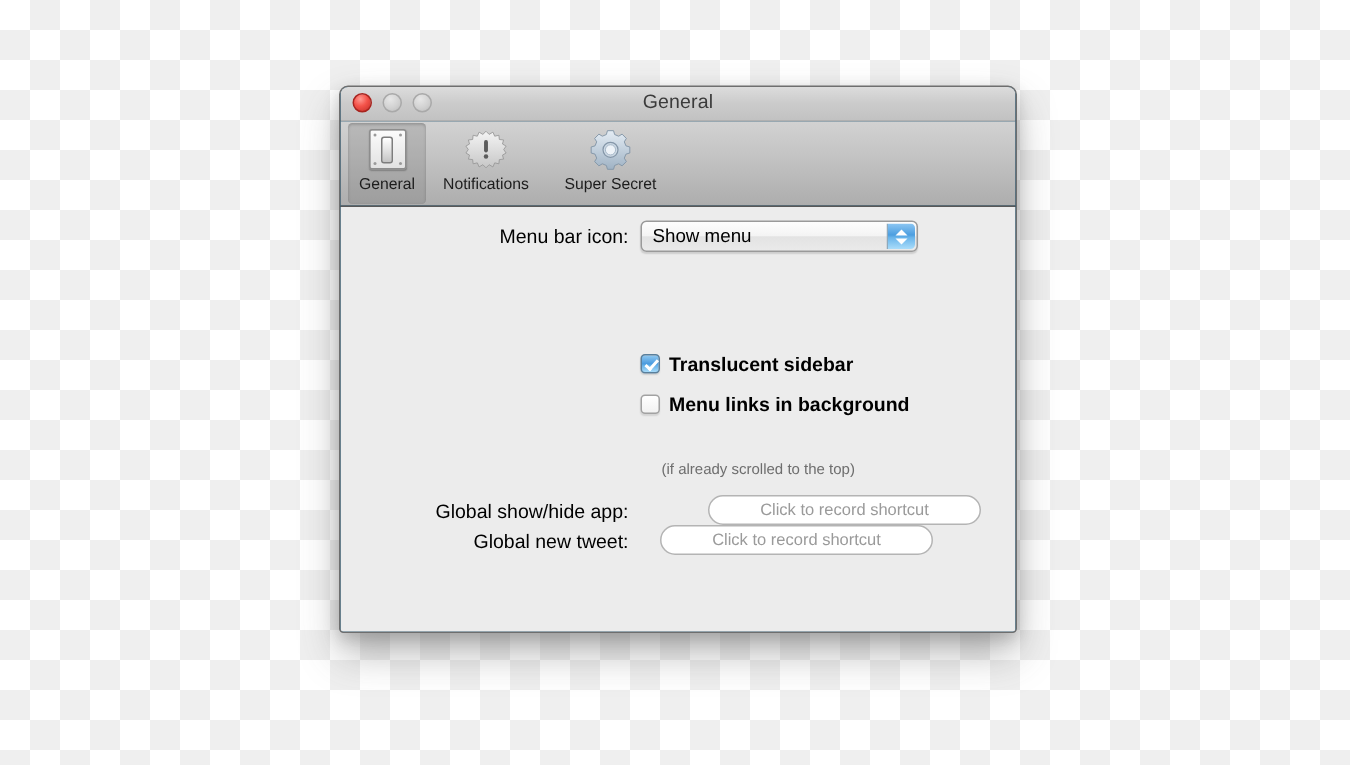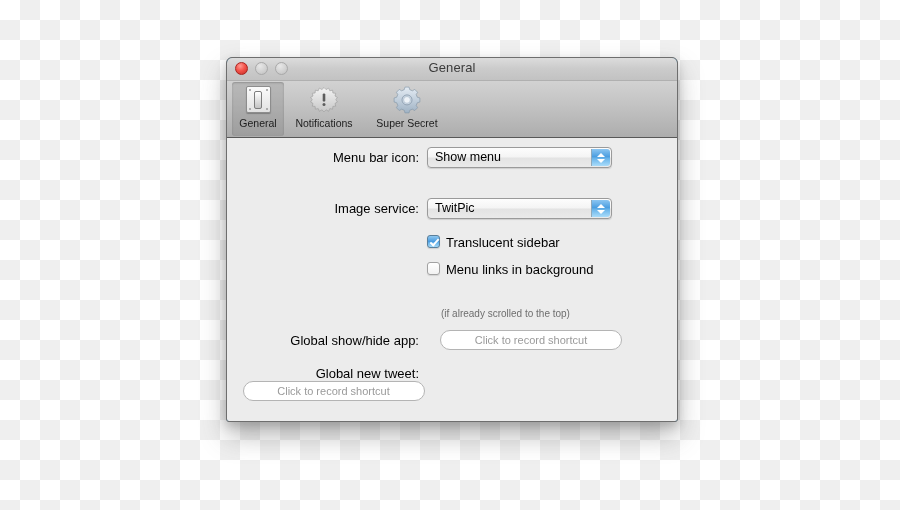--- a/index.html
+++ b/index.html
@@ -234,21 +234,22 @@
     width: 0; height: 0;
     border-left: 4px solid transparent;
     border-right: 4px solid transparent;
   }
   .arrow-up { border-bottom: 4px solid #ffffff; }
   .arrow-down { border-top: 4px solid #ffffff; }
 
   
   .check-wrap {
     display: flex;
-    align-items: flex-start;
+    align-items: center;
+    font-weight: bold;
   }
   .checkbox {
     width: 13px;
     height: 13px;
     border-radius: 3px;
     box-sizing: border-box;
     flex: 0 0 auto;
     position: relative;
   }
   .checkbox.off {
@@ -392,53 +393,43 @@
       <div class="row-label">Menu bar icon:</div>
       <div class="popup">
         <div class="popup-value">Show menu</div>
         <div class="popup-stepper">
           <div class="arrow-up"></div>
           <div class="arrow-down"></div>
         </div>
       </div>
     </div>
 
-    <div class="row" style="left:0; top:60px;">
-      <div class="row-label">Image service:</div>
-      <div class="popup">
-        <div class="popup-value">TwitPic</div>
-        <div class="popup-stepper">
-          <div class="arrow-up"></div>
-          <div class="arrow-down"></div>
-        </div>
-      </div>
-    </div>
 
     <div class="row" style="left:0; top:97px;">
       <div class="row-label"></div>
       <div class="check-wrap">
         <div class="checkbox on"></div>
         <div class="check-label">Translucent sidebar</div>
       </div>
     </div>
 
     <div class="row" style="left:0; top:124px;">
       <div class="row-label"></div>
       <div class="check-wrap">
         <div class="checkbox off"></div>
         <div class="check-label">Menu links in background</div>
       </div>
     </div>
 
     <div class="sub-note" style="left:214px; top:170px;">(if already scrolled to the top)</div>
 
-    <div class="row" style="left:0; top:192px;">
+    <div class="row" style="left:0; top:192px;gap:32px;">
       <div class="row-label">Global show/hide app:</div>
       <div class="recorder">Click to record shortcut</div>
     </div>
 
-    <div class="row" style="left:0; top:228px;flex-direction:column;">
+    <div class="row" style="left:0; top:212px;">
       <div class="row-label">Global new tweet:</div>
       <div class="recorder">Click to record shortcut</div>
     </div>
 
   </div>
 </div>
 
 </body></html>

